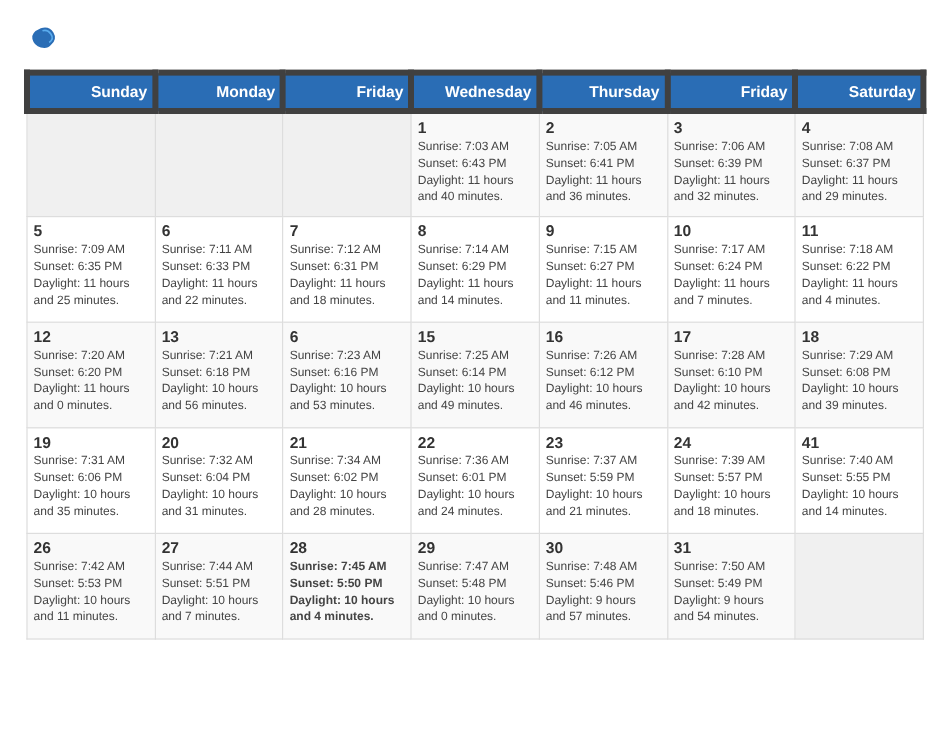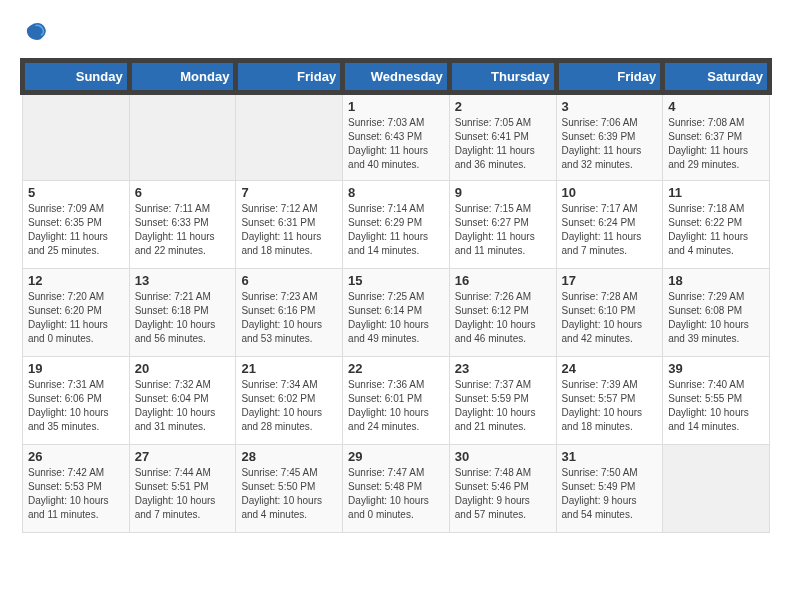--- a/index.html
+++ b/index.html
@@ -231,35 +231,35 @@
 Daylight: 10 hours
 and 24 minutes.</span></td>
         <td><span class="day-number">23</span><span class="day-info" style="white-space: pre-line;">Sunrise: 7:37 AM
 Sunset: 5:59 PM
 Daylight: 10 hours
 and 21 minutes.</span></td>
         <td><span class="day-number">24</span><span class="day-info" style="white-space: pre-line;">Sunrise: 7:39 AM
 Sunset: 5:57 PM
 Daylight: 10 hours
 and 18 minutes.</span></td>
-        <td><span class="day-number">39</span><span class="day-info" style="white-space: pre-line;">Sunrise: 7:40 AM
+        <td><span class="day-number">41</span><span class="day-info" style="white-space: pre-line;">Sunrise: 7:40 AM
 Sunset: 5:55 PM
 Daylight: 10 hours
 and 14 minutes.</span></td>
       </tr>
       <tr>
         <td><span class="day-number">26</span><span class="day-info" style="white-space: pre-line;">Sunrise: 7:42 AM
 Sunset: 5:53 PM
 Daylight: 10 hours
 and 11 minutes.</span></td>
         <td><span class="day-number">27</span><span class="day-info" style="white-space: pre-line;">Sunrise: 7:44 AM
 Sunset: 5:51 PM
 Daylight: 10 hours
 and 7 minutes.</span></td>
-        <td><span class="day-number">28</span><span class="day-info" style="white-space: pre-line;">Sunrise: 7:45 AM
+        <td><span class="day-number">28</span><span class="day-info" style="white-space: pre-line; font-weight: bold;">Sunrise: 7:45 AM
 Sunset: 5:50 PM
 Daylight: 10 hours
 and 4 minutes.</span></td>
         <td><span class="day-number">29</span><span class="day-info" style="white-space: pre-line;">Sunrise: 7:47 AM
 Sunset: 5:48 PM
 Daylight: 10 hours
 and 0 minutes.</span></td>
         <td><span class="day-number">30</span><span class="day-info" style="white-space: pre-line;">Sunrise: 7:48 AM
 Sunset: 5:46 PM
 Daylight: 9 hours

